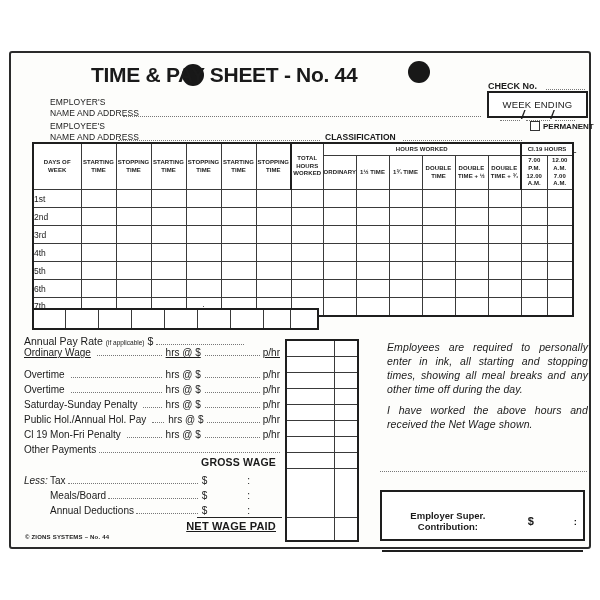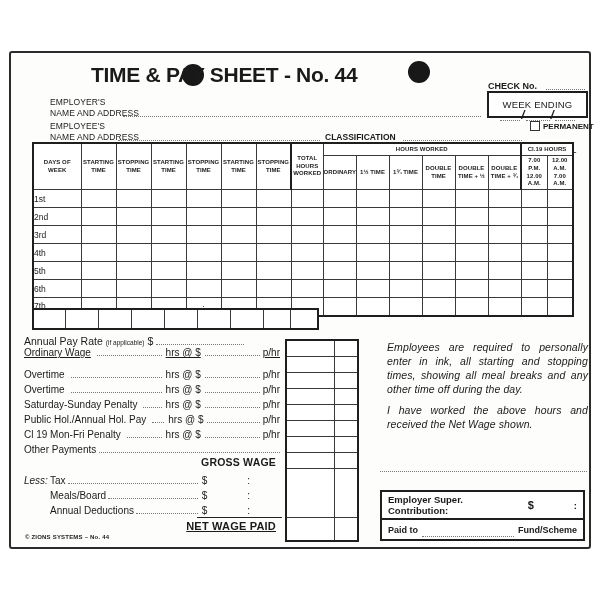--- a/index.html
+++ b/index.html
@@ -81,21 +81,21 @@
   .bc-l{width:47px;border-right:1px solid #3a3a3a;}
   .bc-r{flex:1;}
   .notice{position:absolute;left:376px;width:201px;font-size:10.5px;line-height:1.32;
     text-align:justify;letter-spacing:0.1px;font-style:italic;}
   .sig-line{position:absolute;left:369px;top:403px;width:207px;height:15px;border-bottom:1px dotted #777;}
   .sig-label{position:absolute;left:369px;top:421px;width:207px;text-align:center;
     font-size:7.5px;font-weight:600;letter-spacing:0.4px;}
   .super-box{position:absolute;left:369px;top:437px;width:205px;height:51px;
     border:2px solid #1e1e1e;background:#fff;box-sizing:border-box;display:flex;flex-direction:column;}
   .sb-r1{height:26px;border-bottom:2px solid #1e1e1e;display:flex;align-items:center;
-    padding:0 6px;font-size:9.5px;font-weight:600;flex:none;}
+    padding:16px 6px;font-size:9.5px;font-weight:600;flex:none;text-align:center;}
   .sb-cur{margin-left:20px;font-size:11px;font-weight:bold;}
   .sb-colon{margin-left:40px;font-weight:bold;}
   .sb-r2{flex:1;display:flex;align-items:center;padding:0 6px;font-size:9px;font-weight:600;}
   .sb-dots{flex:1;border-bottom:1px dotted #777;margin:6px 4px 0 4px;height:8px;}
 </style>
 </head>
 <body>
 
 <div class="card">
 
@@ -467,20 +467,15 @@
   <div class="notice" style="top:351px;">I have worked the above hours and received the Net Wage shown.</div>
 
   <div class="sig-line"></div>
 
   <div class="super-box">
     <div class="sb-r1">
       <span>Employer Super. Contribution:</span>
       <span class="sb-cur">$</span>
       <span class="sb-colon">:</span>
     </div>
-    <div class="sb-r2">
-      <span>Paid to</span>
-      <span class="sb-dots"></span>
-      <span>Fund/Scheme</span>
-    </div>
   </div>
 
 </div>
 
 </body></html>

